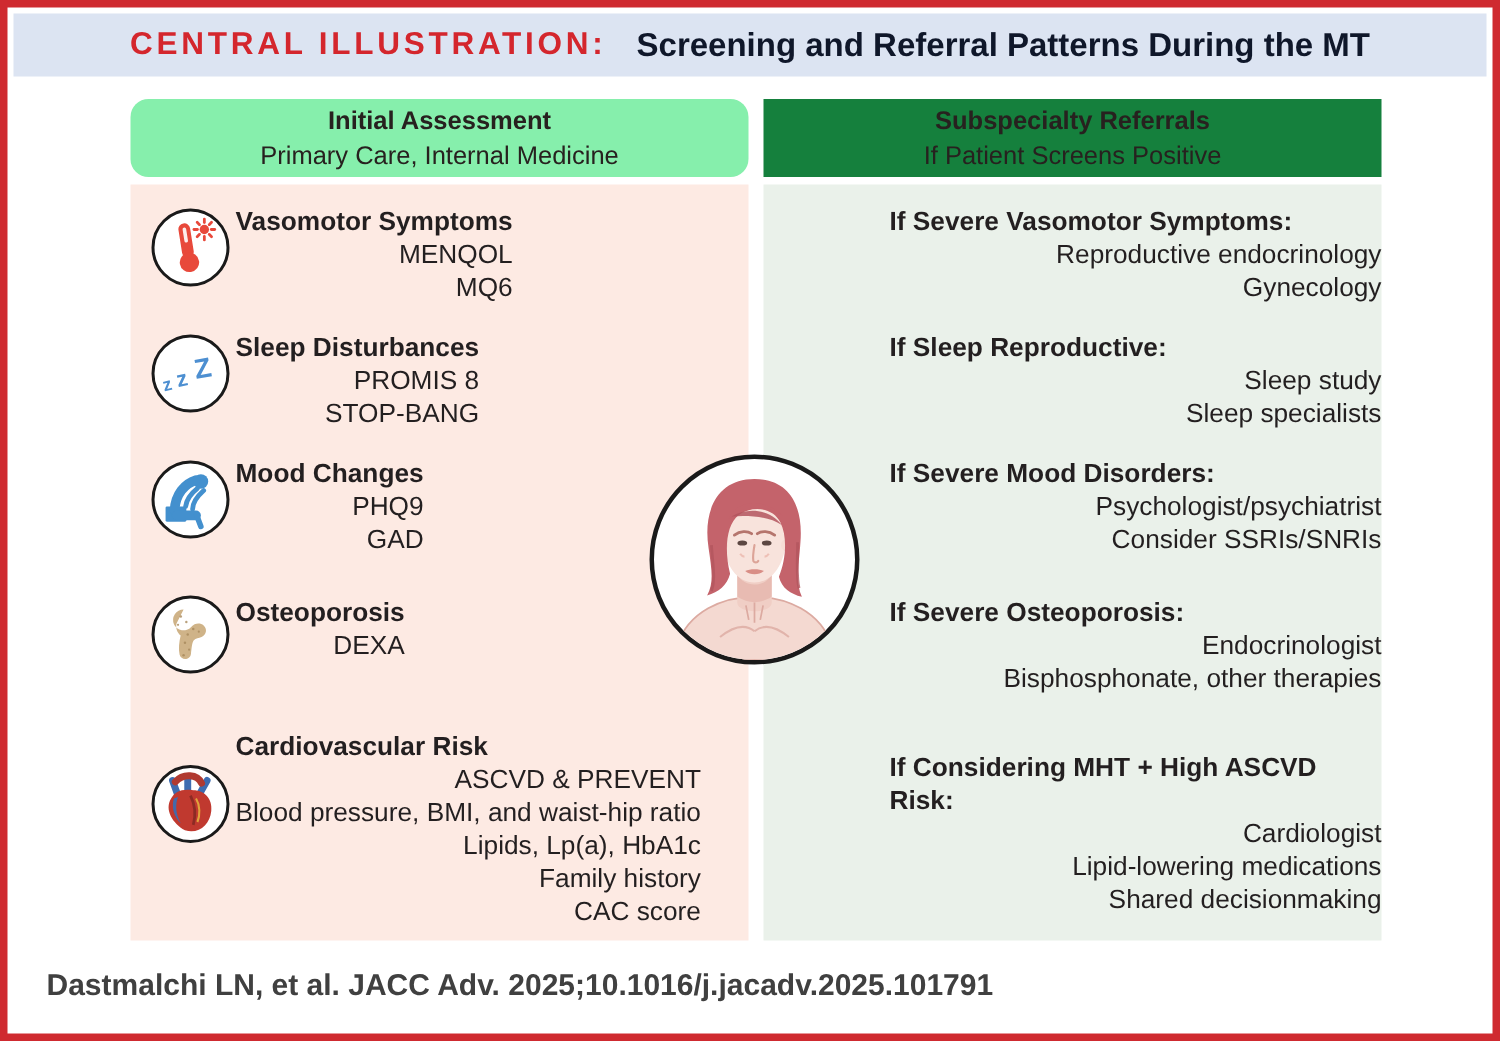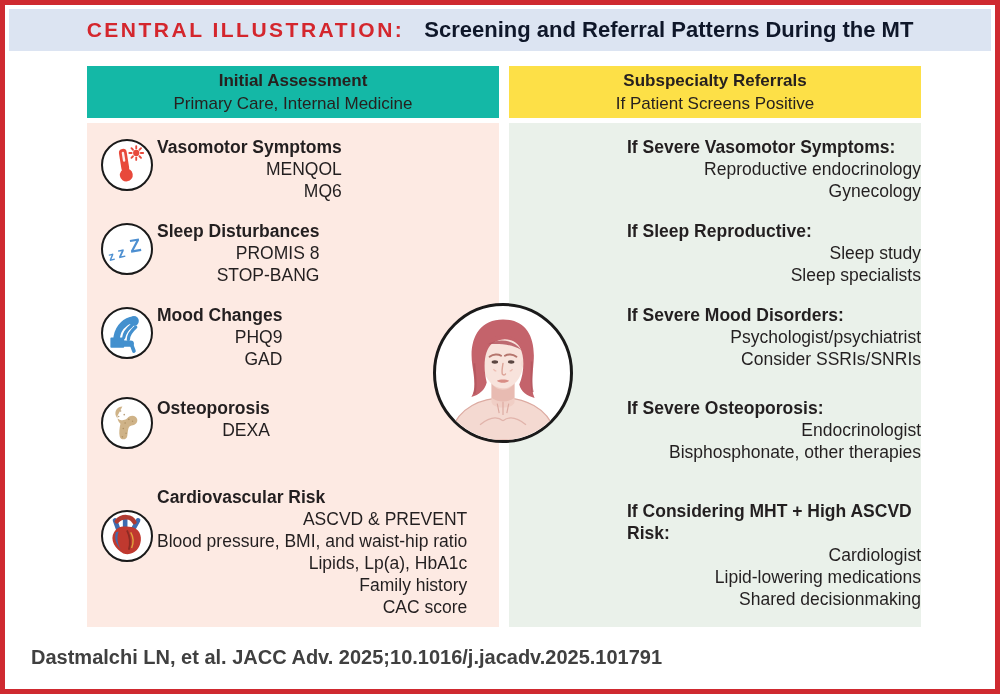--- a/index.html
+++ b/index.html
@@ -27,22 +27,22 @@
   .title-text{
     color:#0f172a; font-weight:bold; font-size:22px; margin-left:20px;
   }
   
   .col-header{
     position:absolute; top:61px; height:52px; width:412px;
     display:flex; flex-direction:column; align-items:center; justify-content:center;
     text-align:center; color:#27211f; line-height:23px; font-size:17px;
   }
   .col-header .hd-title{ font-weight:bold; }
-  #left-header{ left:82px;  background:#14b8a6; }
-  #right-header{ left:504px; background:#fde047; }
+  #left-header{ left:82px;  background:#86efac;border-radius:12px; }
+  #right-header{ left:504px; background:#15803d; }
   
   .col-body{
     position:absolute; top:118px; height:504px; width:412px;
   }
   #left-body{ left:82px;  background:#fdeae3; padding-top:13px; }
   #right-body{ left:504px; background:#eaf1ea; padding-top:13px; padding-left:84px; }
   
   .item{ display:flex; }
   .item .icon-col{ width:70px; flex:none; padding-left:14px; }
   .icon-circle{
@@ -52,21 +52,21 @@
   .item-text{ color:#231f20; font-size:17.5px; line-height:22px; }
   .item-title{ font-weight:bold; display:block; }
   .item-line{ display:block;text-align:right; }
   #item-vasomotor .icon-col{ padding-top:3px; }
   #item-sleep    { margin-top:18px; } #item-sleep .icon-col{ padding-top:3px; }
   #item-mood     { margin-top:18px; } #item-mood .icon-col{ padding-top:3px; }
   #item-osteo    { margin-top:27px; } #item-osteo .icon-col{ padding-top:-0px; }
   #item-cardio   { margin-top:37px; } #item-cardio .icon-col{ padding-top:24px; }
   
   .rblock{ color:#231f20; font-size:17.5px; line-height:22px; }
-  .rblock .item-title{ font-weight:bold;margin-left:34px; }
+  .rblock .item-title{ font-weight:bold; }
   #rblock-sleep { margin-top:18px; }
   #rblock-mood  { margin-top:18px; }
   #rblock-osteo { margin-top:27px; }
   #rblock-mht   { margin-top:37px; }
   
   .portrait-circle{
     position:absolute; left:428px; top:298px; width:140px; height:140px;
     border:3px solid #1a1a1a; border-radius:50%; background:#ffffff;
     overflow:hidden; z-index:5;
   }

